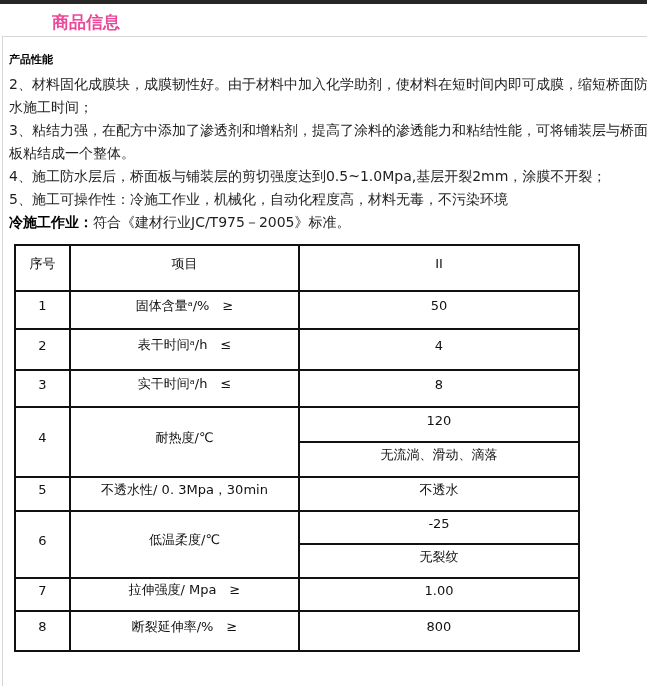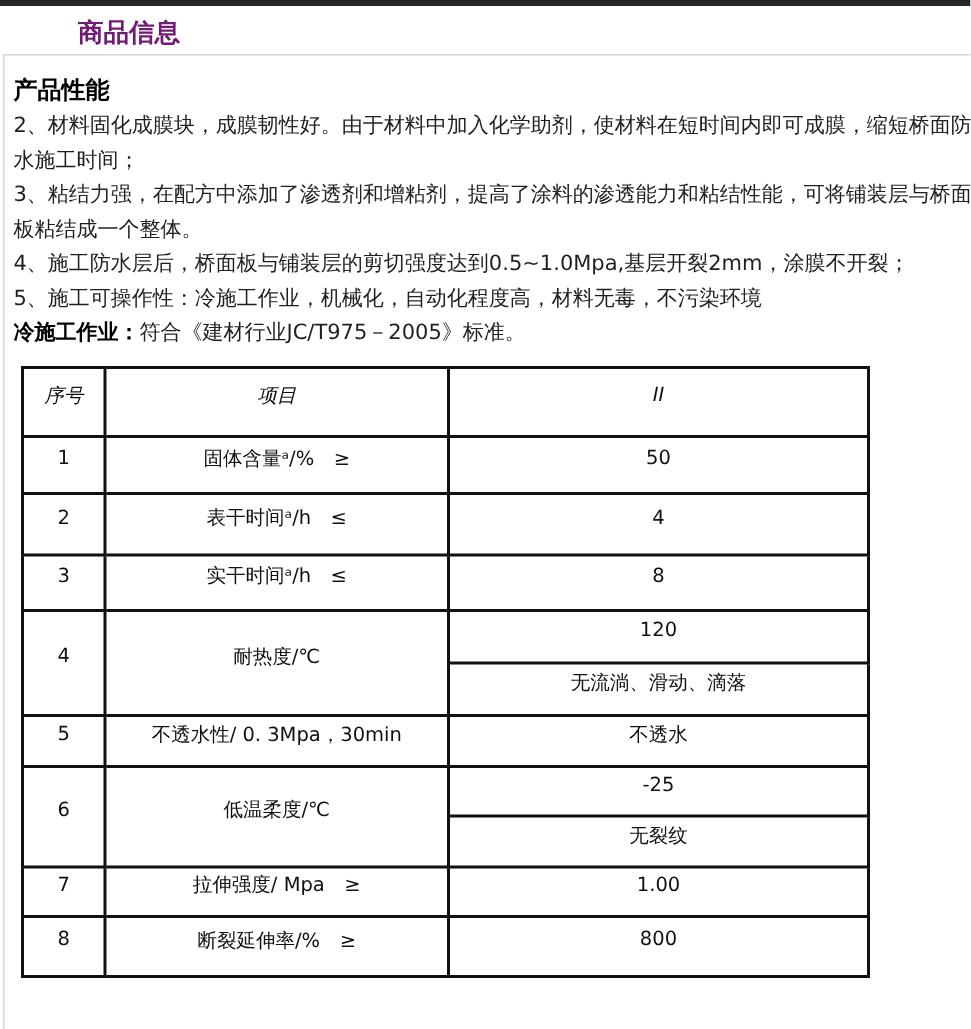--- a/index.html
+++ b/index.html
@@ -3,47 +3,47 @@
 <meta charset="utf-8">
 <style>
   html,body{margin:0;padding:0;}
   body{
     width:647px;height:686px;overflow:hidden;background:#fff;
     font-family:"DejaVu Sans","Liberation Sans",sans-serif;
     color:#1a1a1a;
   }
   .topbar{width:647px;height:4px;background:#262626;}
   .page-title{
-    margin:8px 0 0 52px;font-size:17px;font-weight:bold;color:#701a75;
+    margin:8px 0 0 52px;font-size:17px;font-weight:bold;color:#ec4899;
     line-height:20px;
   }
   .content-box{
     margin:4px 0 0 2px;width:639px;height:700px;
     border:1px solid #d6d6d6;background:#fff;
     padding:13px 6px 0 6px;box-sizing:content-box;
   }
   .section-heading{
-    font-size:16px;font-weight:bold;color:#000;margin:0 0 3px 0;line-height:20px;
+    font-size:11px;font-weight:bold;color:#000;margin:0 0 3px 0;line-height:20px;
   }
   .para{font-size:14px;line-height:23px;margin:0;color:#1f1f1f;}
   .inline-label{font-weight:bold;color:#000;}
   table.spec{
     border-collapse:collapse;table-layout:fixed;
     width:564px;margin:10px 0 0 5px;
   }
   table.spec col.c-no{width:55px;}
   table.spec col.c-item{width:229px;}
   table.spec col.c-val{width:280px;}
   table.spec th, table.spec td{
     border:2px solid #111;
     font-size:13px;font-weight:normal;color:#111;
     text-align:center;vertical-align:middle;
     padding:0 2px 9px 2px;overflow:hidden;white-space:nowrap;
   }
-  tr.h34{height:46px;font-style:italic;} tr.h38{height:38px;} tr.h41{height:41px;}
+  tr.h34{height:46px;} tr.h38{height:38px;} tr.h41{height:41px;}
   tr.h37{height:37px;} tr.h35{height:35px;} tr.h34b{height:34px;}
   tr.h33{height:33px;} tr.h40{height:40px;}
 </style>
 </head>
 <body>
 
 <div class="topbar"></div>
 
 <h1 class="page-title">商品信息</h1>
 

